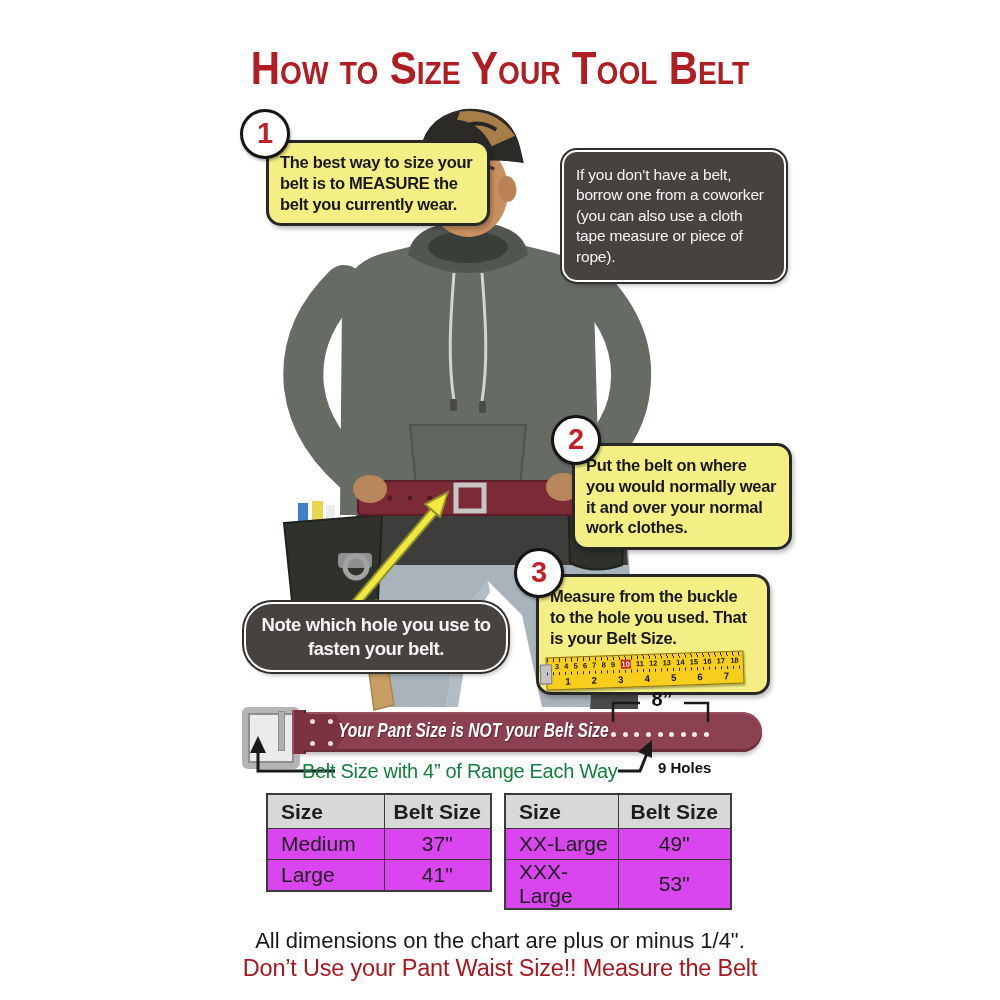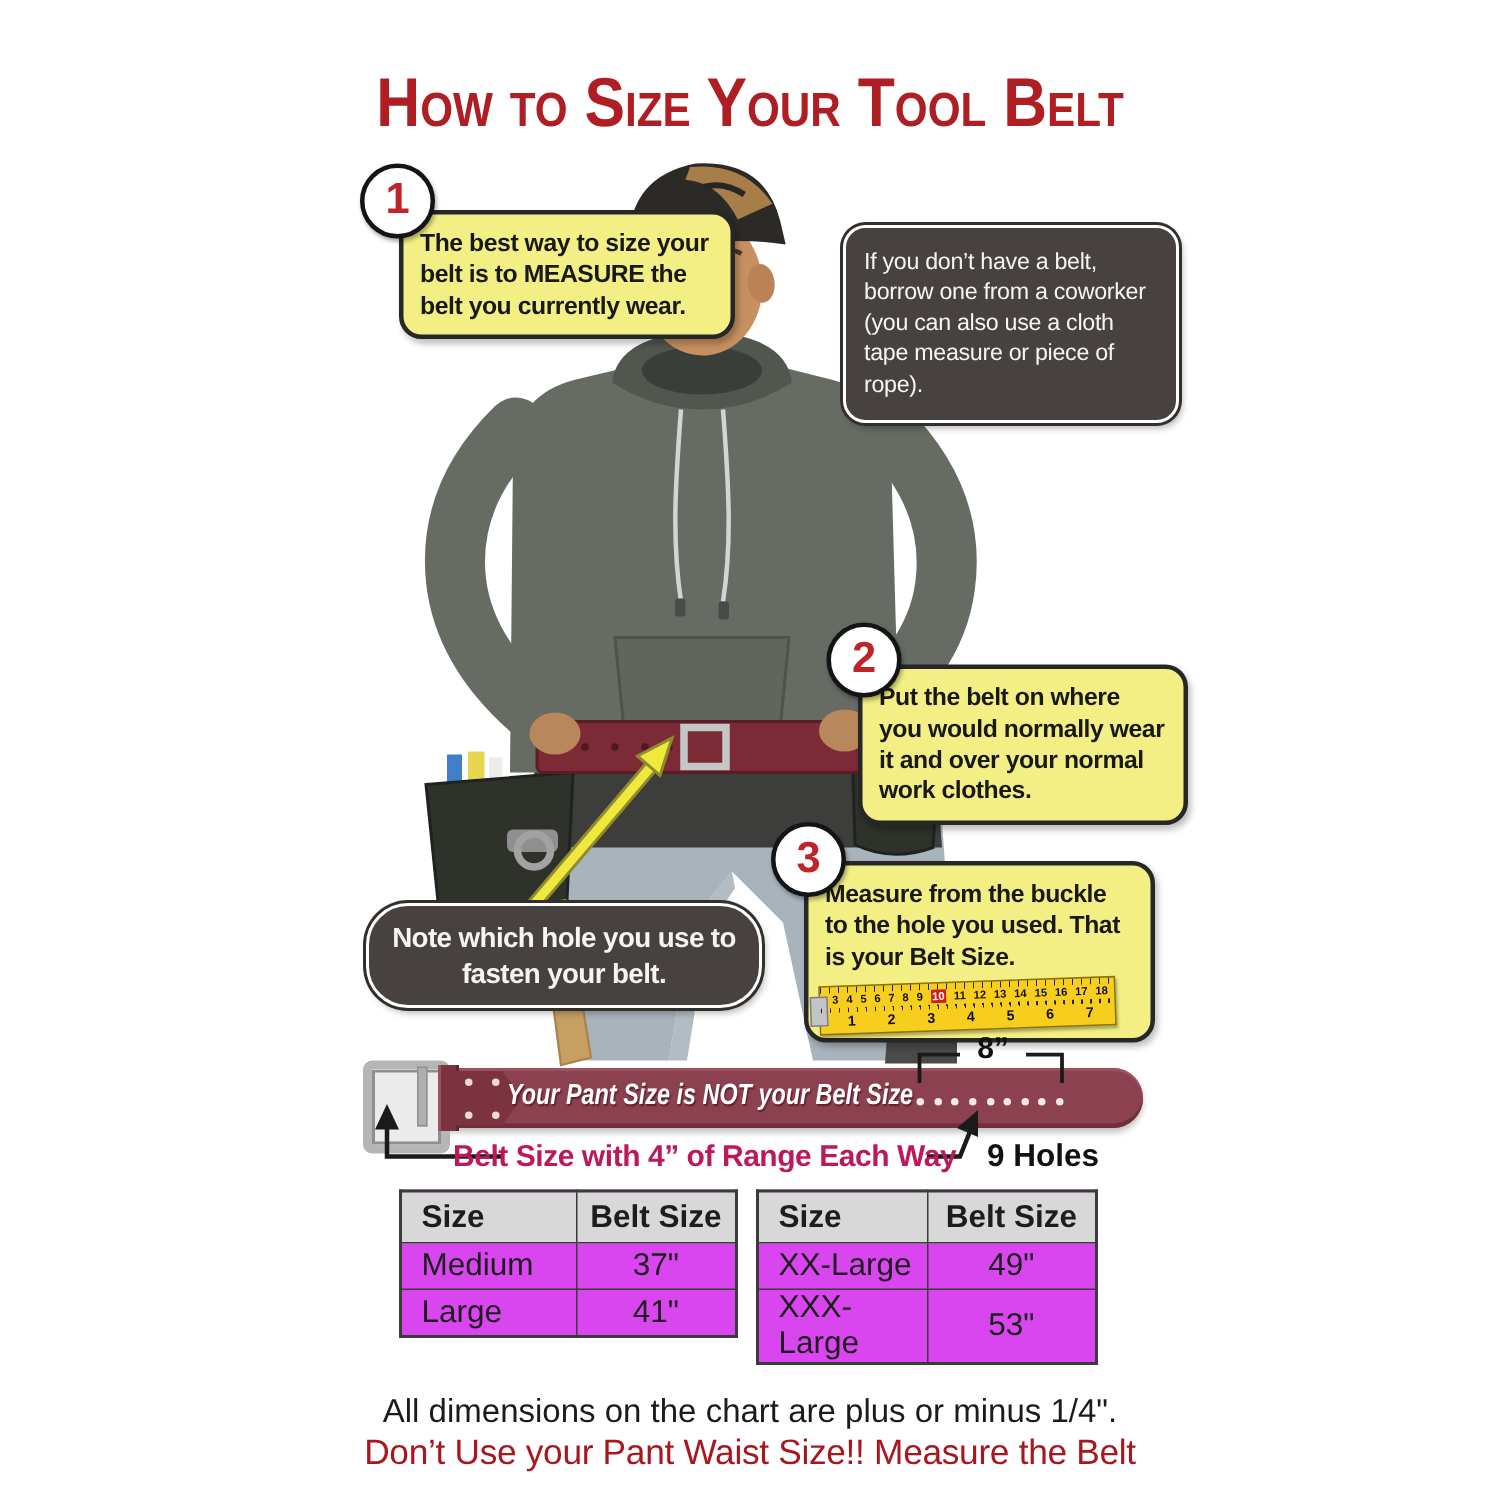--- a/index.html
+++ b/index.html
@@ -53,23 +53,23 @@
   .keeper{position:absolute;left:52px;top:20px;width:10px;height:44px;background:#7C3340;border-left:2px solid #9b5260;border-right:2px solid #5e2630;}
   .billet{position:absolute;left:64px;top:24px;width:44px;height:36px;background:#7C3340;
           clip-path:polygon(0 0,70% 0,100% 50%,70% 100%,0 100%);}
   .rivet{position:absolute;width:5px;height:5px;border-radius:50%;background:#F2D9DC;}
   .slogan{position:absolute;left:98px;top:29px;width:340px;font-weight:bold;font-style:italic;
           font-size:19.5px;color:#fff;white-space:nowrap;transform:scaleX(.8);transform-origin:left center;
           text-shadow:1px 1px 1px rgba(60,10,20,.6);}
   .holes{position:absolute;left:371px;top:42px;width:98px;display:flex;justify-content:space-between;}
   .hole{width:5px;height:5px;border-radius:50%;background:#F4E8EA;display:block;}
   .spanlabel{position:absolute;left:398px;top:-2px;width:48px;text-align:center;font-weight:bold;font-size:20px;color:#111;}
-  .rangelabel{position:absolute;left:62px;top:70px;font-weight:bold;font-size:20px;letter-spacing:-0.3px;
-          white-space:nowrap;color:#be185d;}
-  .holeslabel{position:absolute;left:418px;top:69px;font-weight:bold;font-size:21px;color:#111;}
+  .rangelabel{position:absolute;left:62px;top:70px;font-weight:normal;font-size:20px;letter-spacing:-0.3px;
+          white-space:nowrap;color:#15803d;}
+  .holeslabel{position:absolute;left:418px;top:69px;font-weight:bold;font-size:15px;color:#111;}
   .belt-overlay{position:absolute;left:0;top:0;}
 
   
   .sizetbl{position:absolute;top:793px;border-collapse:collapse;background:#d946ef;
            font-size:21px;z-index:3;}
   .sizetbl th,.sizetbl td{border:1px solid #3b3b3b;padding:0 0 0 13px;height:30px;text-align:left;}
   .sizetbl th{background:#D8D8D8;font-weight:bold;height:33px;}
   .sizetbl .c{text-align:center;padding:0;}
   .sizetbl{border:2px solid #3b3b3b;}
 

